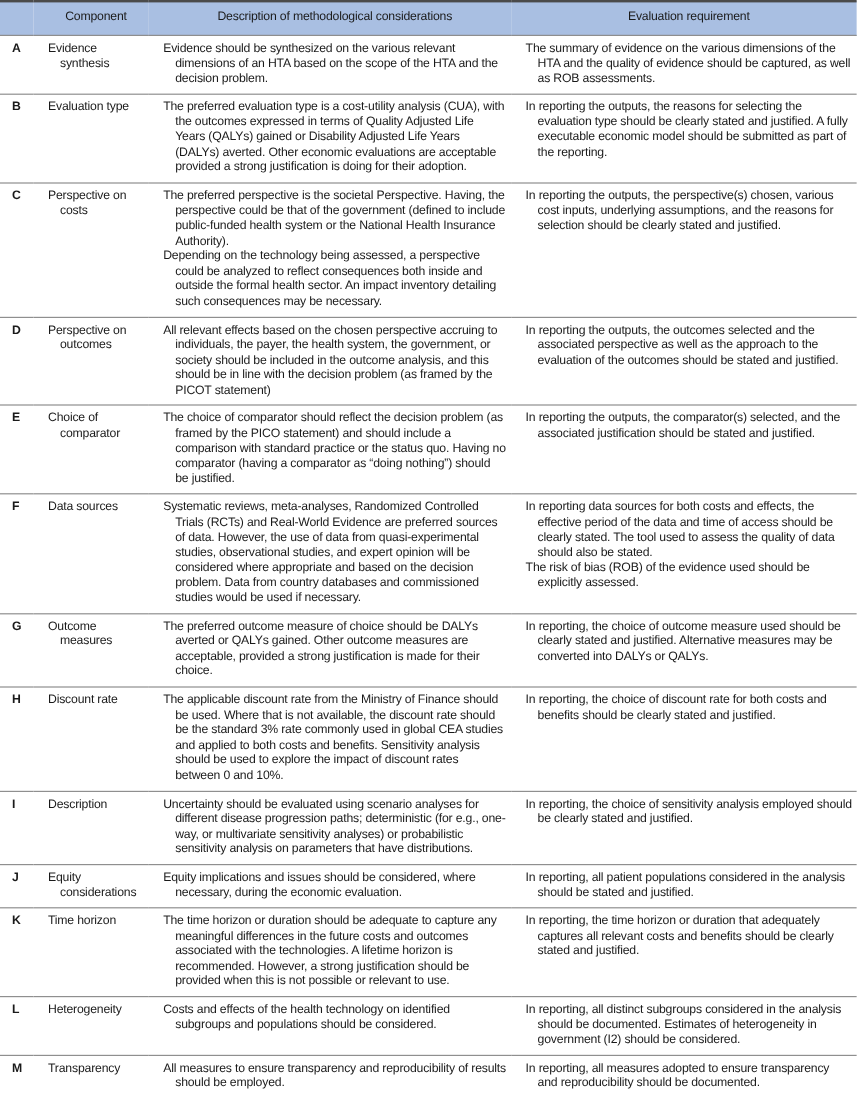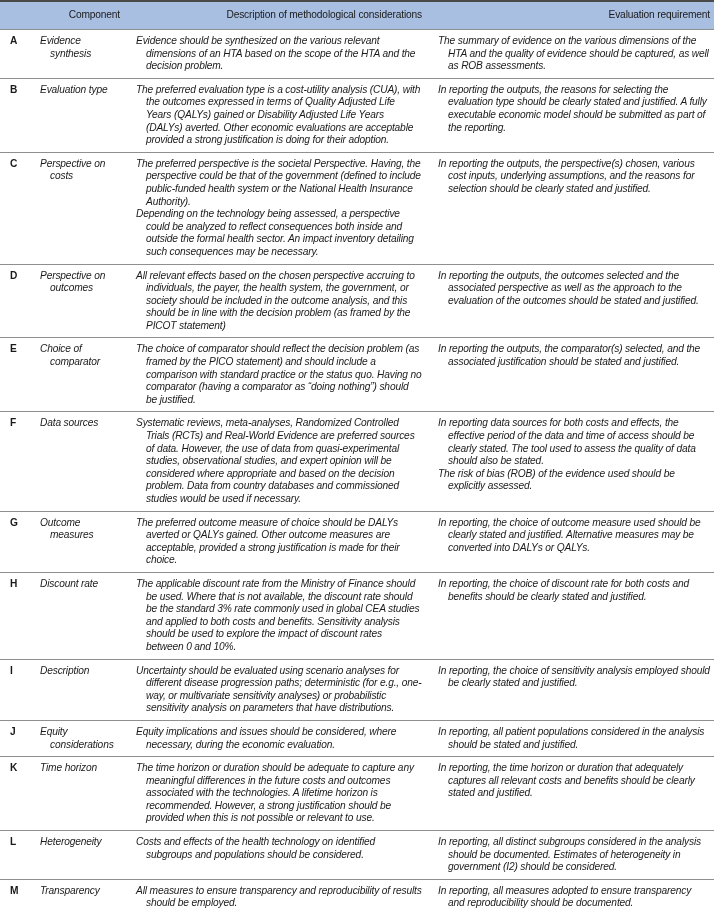--- a/index.html
+++ b/index.html
@@ -1,24 +1,24 @@
 <!DOCTYPE html>
 <html><head>
 <meta charset="utf-8">
 <style>
   html, body { margin: 0; padding: 0; background: #ffffff; }
   body { width: 714px; height: 914px; overflow: hidden; font-family: "Liberation Sans", sans-serif; color: #1a1a1a; }
   table { border-collapse: collapse; width: 714px; table-layout: fixed; font-size: 10.2px; line-height: 12.6px; letter-spacing: -0.15px; }
   thead tr { background: #a9bfe2; }
-  thead th { font-weight: normal; text-align: right; padding: 6px 4px 6px 4px; border-top: 2px solid #4a4a4a; border-bottom: 1px solid #8e8e8e; height: 15px; vertical-align: middle; }
+  thead th { font-weight: normal; text-align: center; padding: 6px 4px 6px 4px; border-top: 2px solid #4a4a4a; border-bottom: 1px solid #8e8e8e; height: 15px; vertical-align: middle; }
   tbody td { vertical-align: top; padding: 5px 4px 5px 4px; border-bottom: 1.5px solid #8f8f8f; }
   tbody tr:last-child td { border-bottom: 2px solid #4a4a4a; }
   col.c0 { width: 28px; } col.c1 { width: 96px; } col.c2 { width: 302px; } col.c3 { width: 288px; }
   td.letter { font-weight: bold; padding-left: 10px; }
-  td.comp, td.desc, td.rep { padding-left: 12px; font-style: italic; }
+  td.comp, td.desc, td.rep { padding-left: 12px; }
   .para { padding-left: 10px; text-indent: -10px; }
   td.comp .para { padding-left: 10px; text-indent: -10px; }
 </style>
 </head>
 <body>
 
 <table>
   <colgroup>
       <col class="c0">
       <col class="c1">

